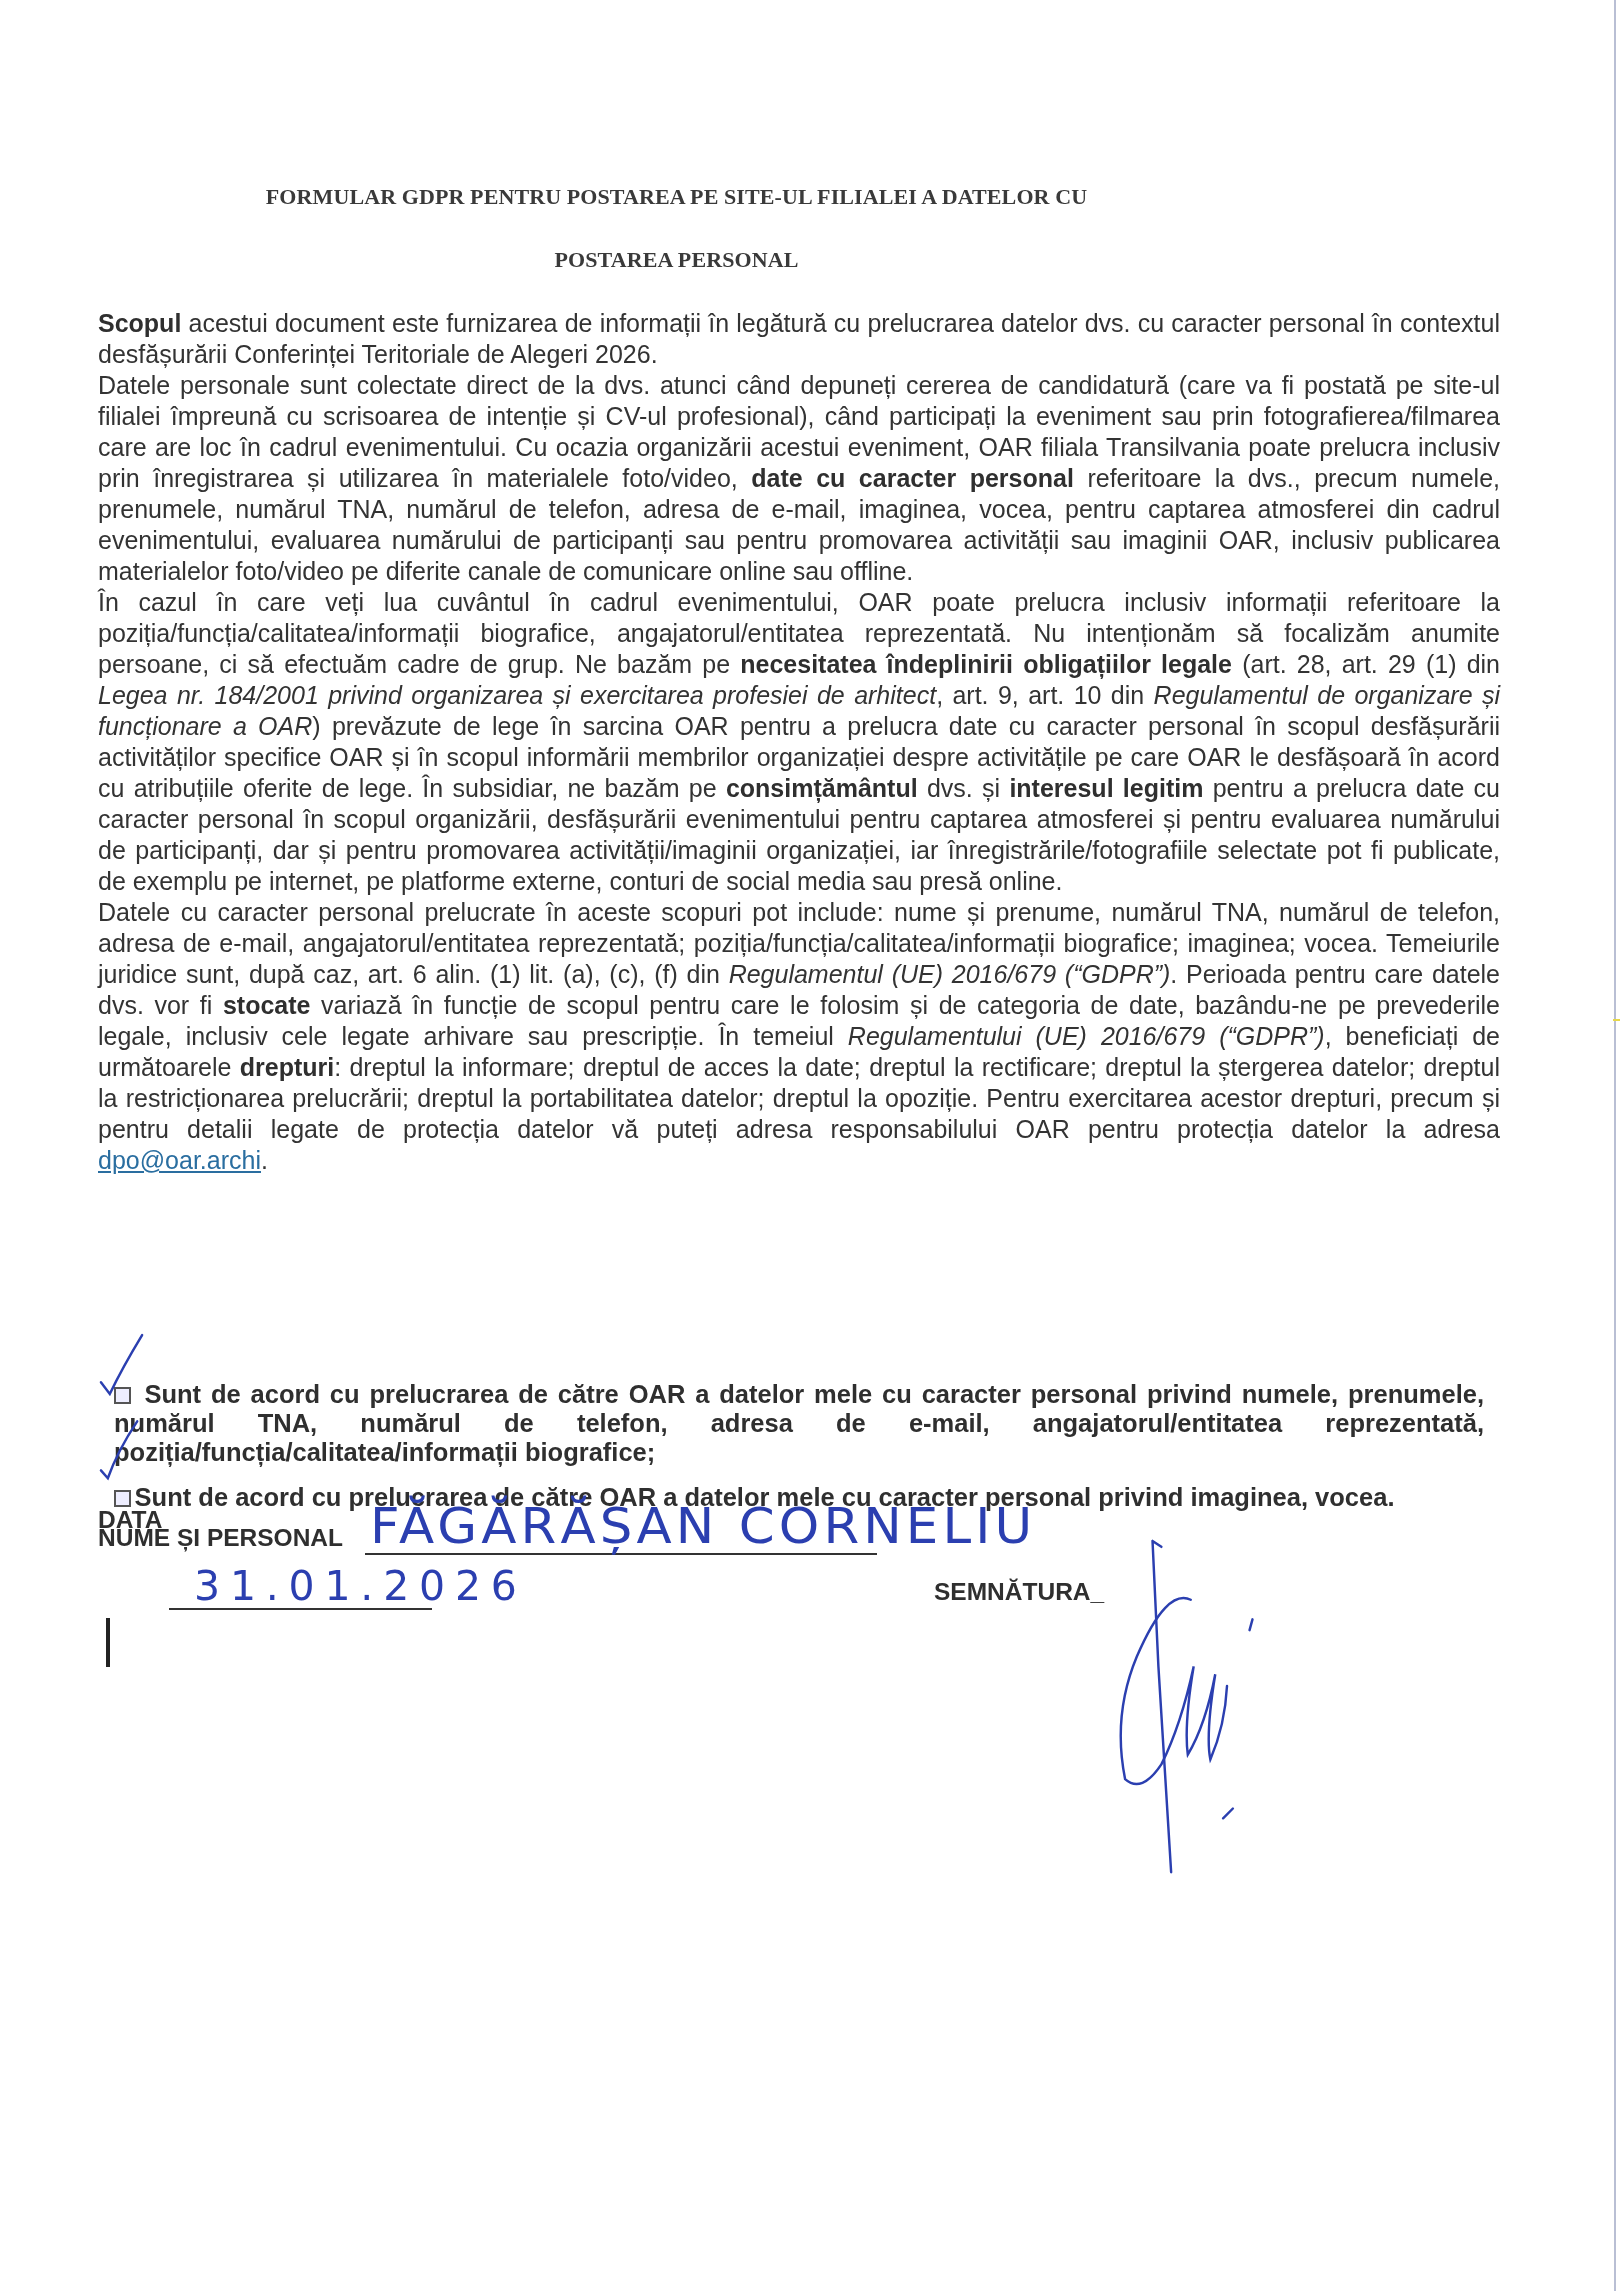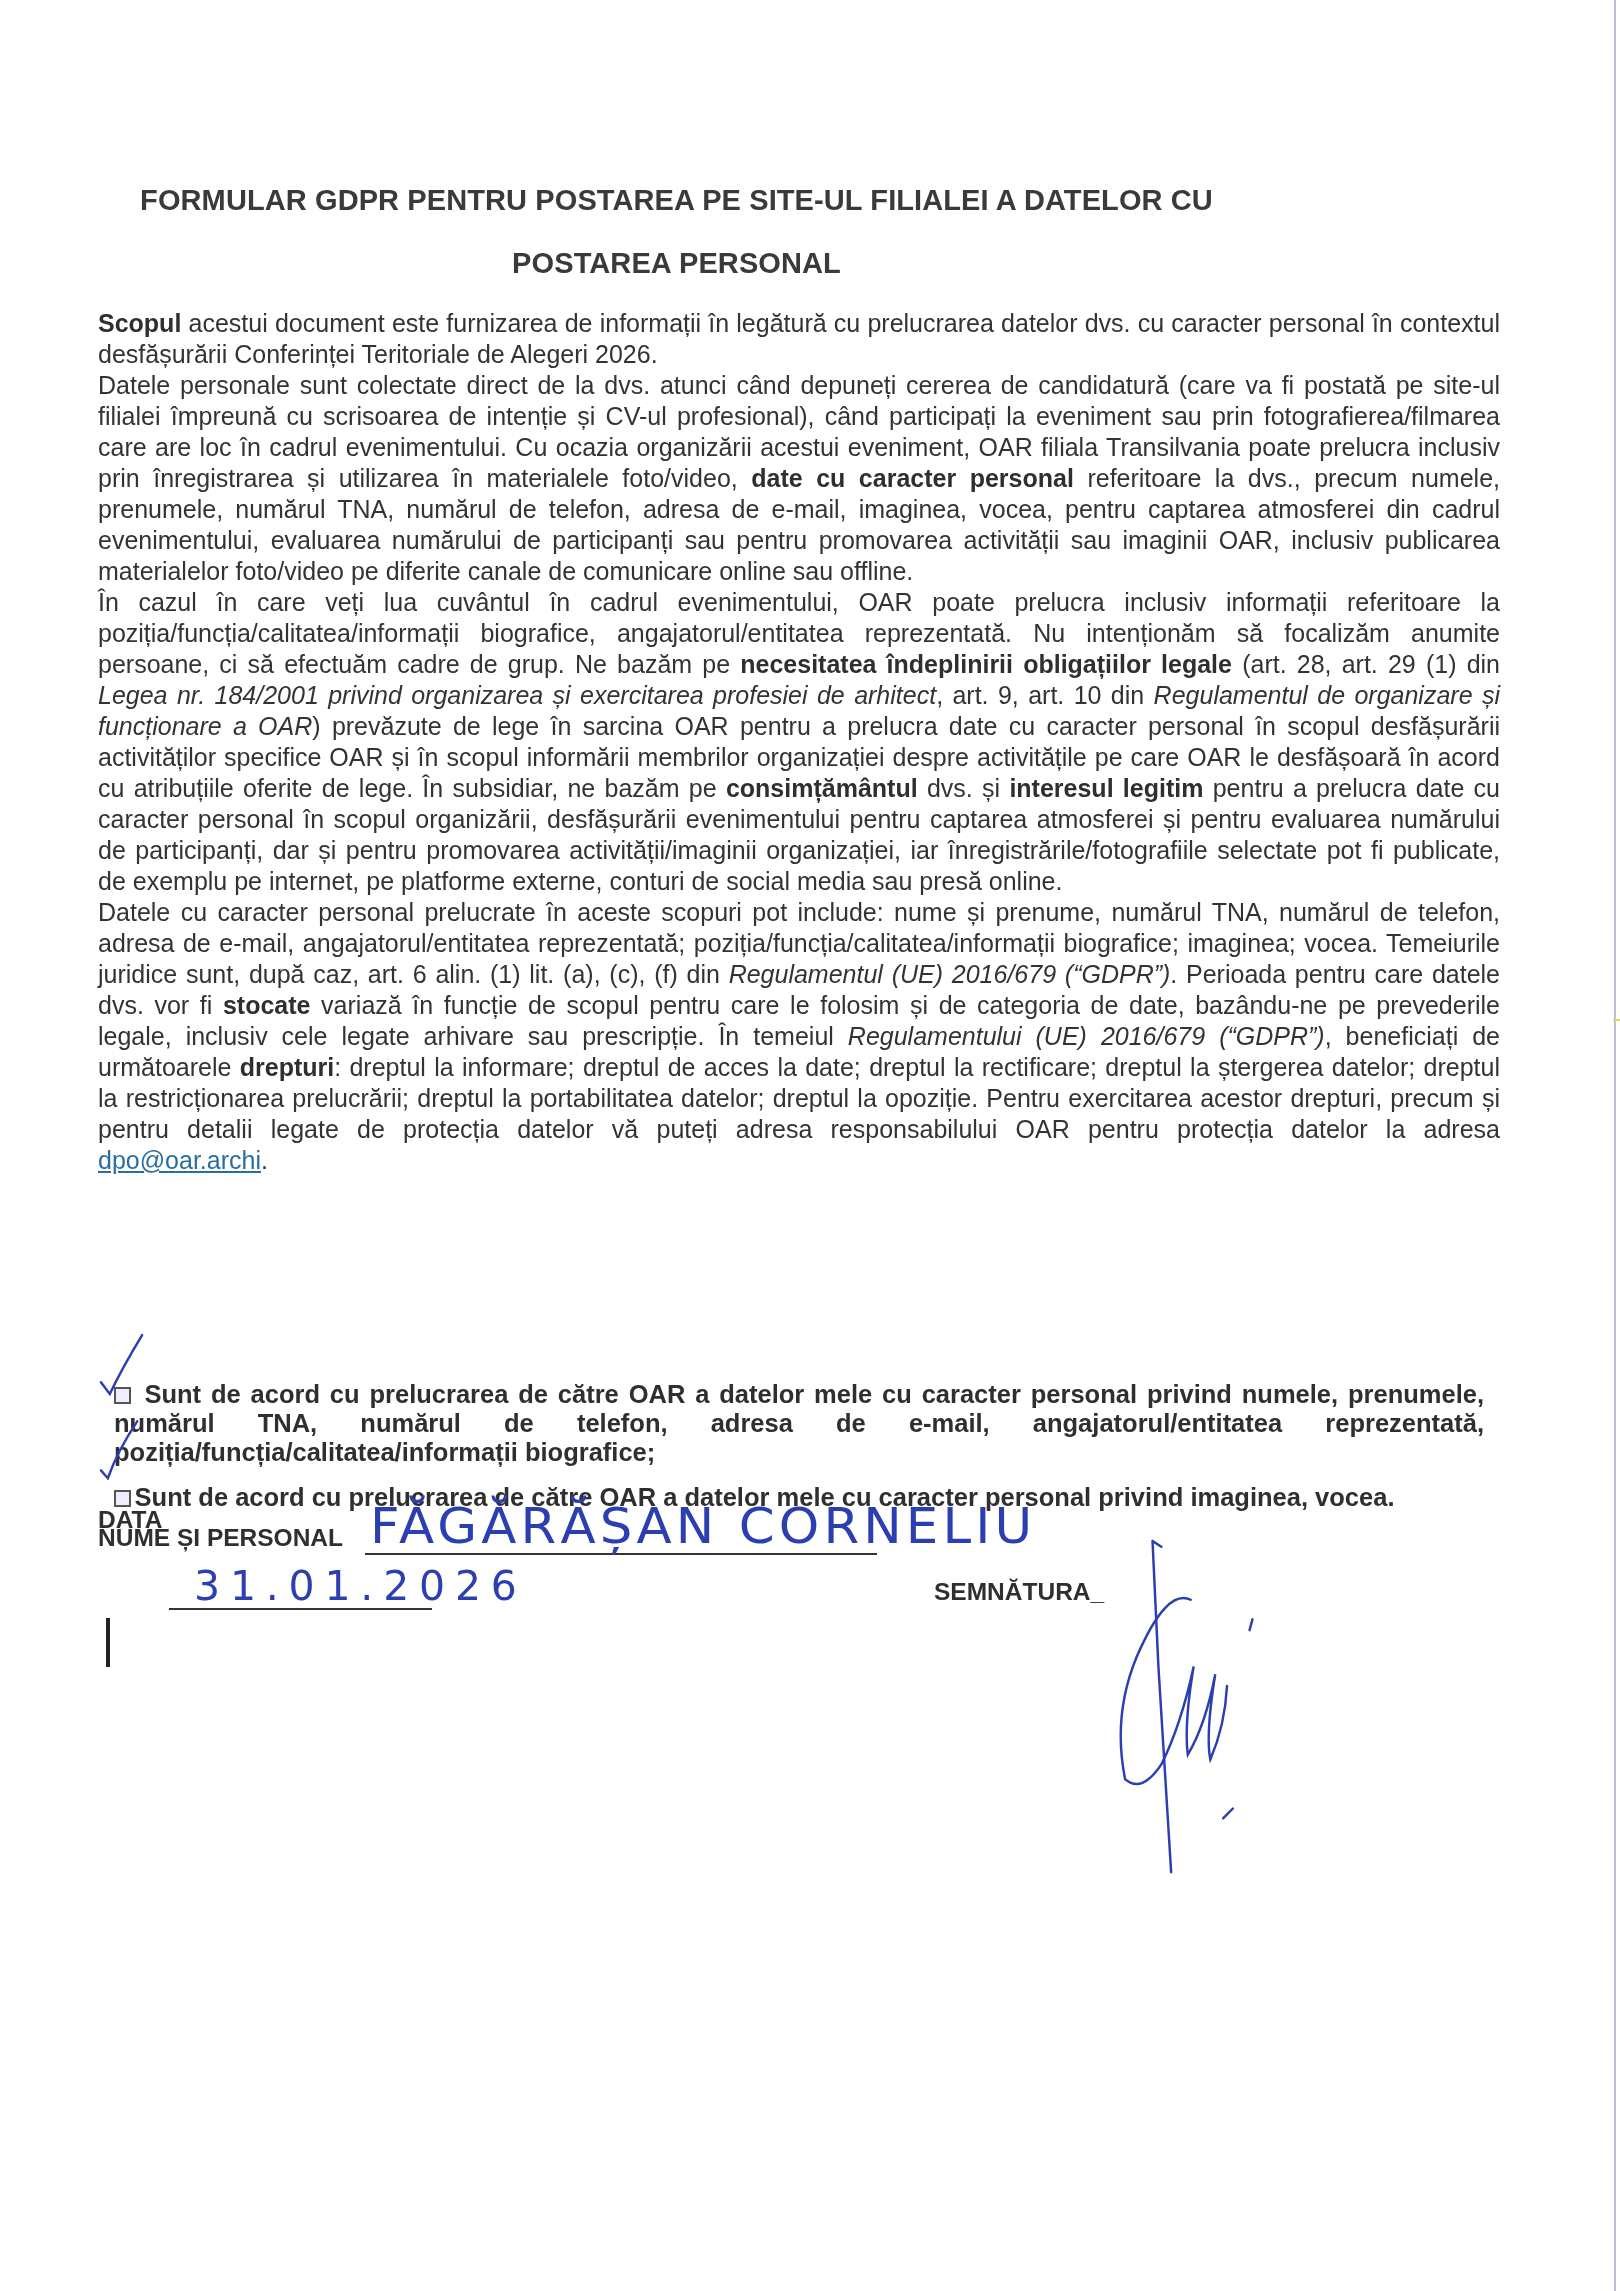--- a/index.html
+++ b/index.html
@@ -2,21 +2,21 @@
 <html><head>
 <meta charset="utf-8">
 <style>
   html, body { margin: 0; padding: 0; background: #ffffff; }
   body { width: 1620px; height: 2292px; position: relative; overflow: hidden;
          font-family: "Liberation Sans", sans-serif; color: #333333; }
   .scan-edge { position: absolute; left: 1614px; top: 0; width: 2px; height: 2292px; background: #b9bfd4; }
   .scan-mark { position: absolute; left: 1613px; top: 1019px; width: 6.9px; height: 2px; background: #e6d84a; }
 
   .title { position: absolute; left: 0; width: 1353px; text-align: center; font-weight: bold;
-           font-size: 29px; color: #3a3a3a; letter-spacing: 0.1px; }
+           font-size: 22px; color: #3a3a3a; letter-spacing: 0.1px; font-family: Liberation Serif, serif; }
   .title.l1 { top: 184px; }
   .title.l2 { top: 247px; }
 
   .body-text { position: absolute; left: 98px; top: 308px; width: 1402px;
                font-size: 25px; line-height: 31px; text-align: justify; }
   .body-text p { margin: 0; }
   .body-text p.narrow { width: 1129px; }
   .body-text b { color: #2f2f2f; }
   .link { color: #2a6ea0; text-decoration: underline; margin-top: 14px; }
 

